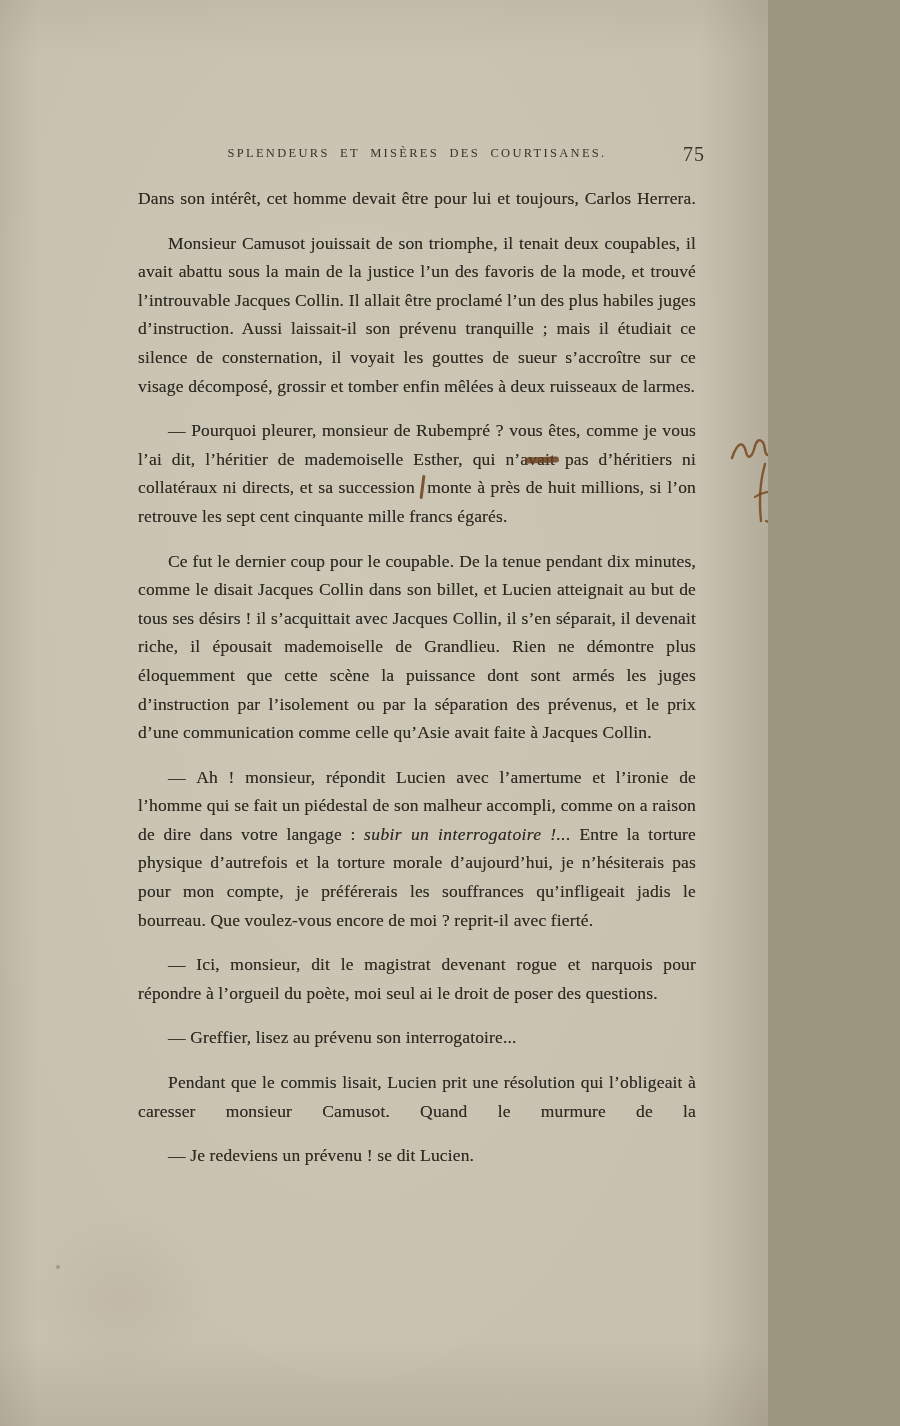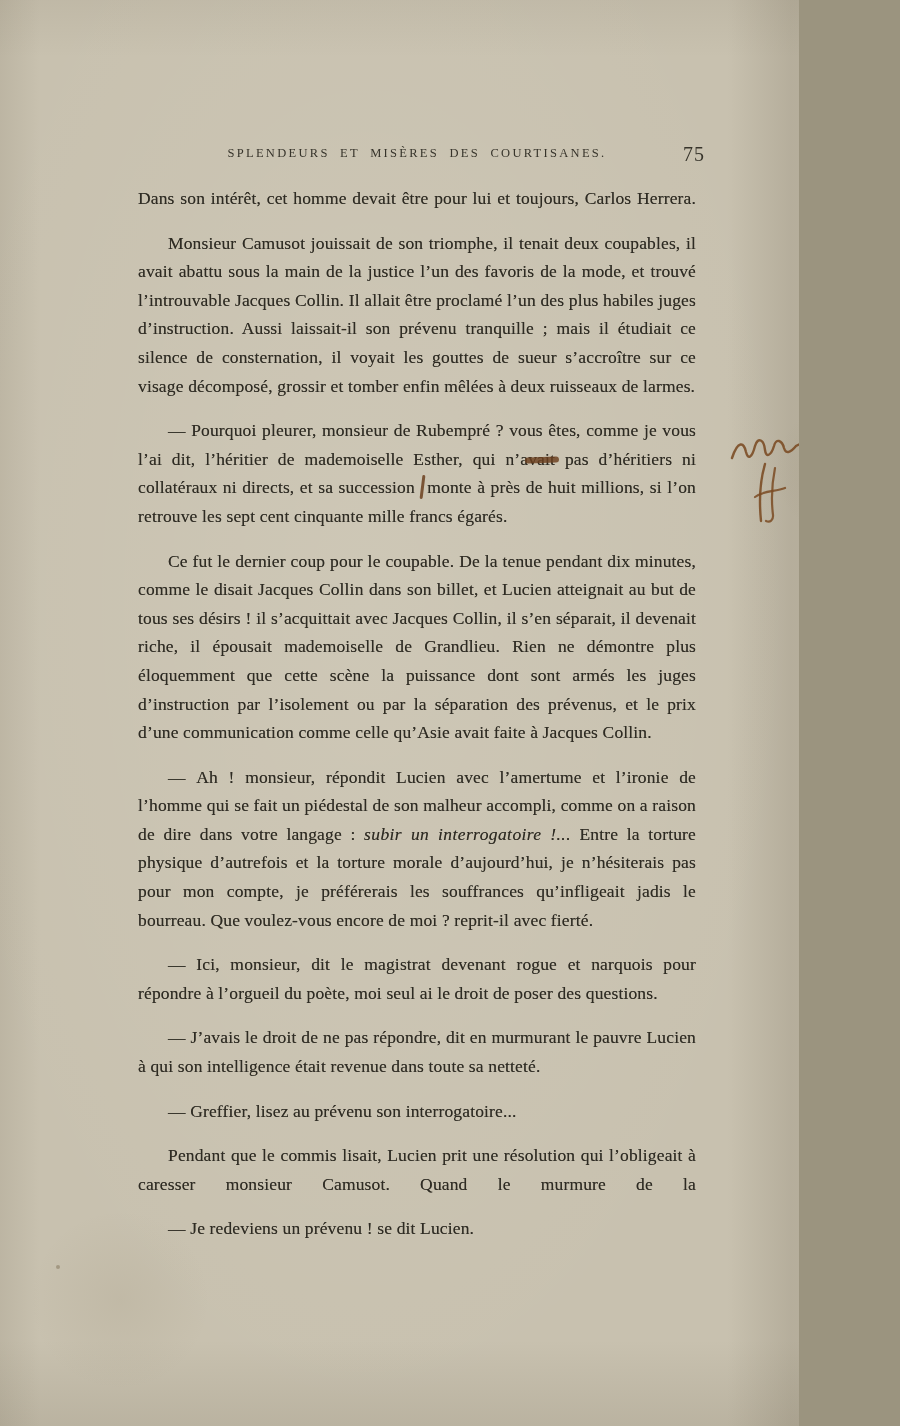--- a/index.html
+++ b/index.html
@@ -12,21 +12,20 @@
     position: relative;
     width: 768px; height: 1426px;
     overflow: hidden;
     background:
       radial-gradient(circle at 845px 470px, rgba(110,90,60,0.10), rgba(110,90,60,0) 70px),
       radial-gradient(circle at 120px 1300px, rgba(110,95,65,0.08), rgba(110,95,65,0) 90px),
       radial-gradient(ellipse at 46% 42%, rgba(255,253,244,0.10), rgba(255,253,244,0) 72%),
       linear-gradient(to right, rgba(85,75,55,0.10), rgba(85,75,55,0) 5%, rgba(85,75,55,0) 91%, rgba(85,75,55,0.16) 99%),
       linear-gradient(to bottom, rgba(85,75,55,0.07), rgba(85,75,55,0) 4%, rgba(85,75,55,0) 94%, rgba(85,75,55,0.12)),
       #c8c1af;
-    padding-left: 31px;
   }
   .page {
     position: absolute;
     left: 122px; top: 146px;
     width: 590px;
     color: #2e2b23;
   }
   .running-head {
     position: relative;
     height: 22px;
@@ -109,21 +108,20 @@
       <span class="pageno">75</span>
     </header>
 
     <main class="body-text">
       <p class="para noindent fill">Dans son intérêt, cet homme devait être pour lui et toujours, Carlos Herrera.</p>
       <p class="para">Monsieur Camusot jouissait de son triomphe, il tenait deux coupables, il avait abattu sous la main de la justice l’un des favoris de la mode, et trouvé l’introuvable Jacques Collin. Il allait être proclamé l’un des plus habiles juges d’instruction. Aussi laissait-il son prévenu tranquille&nbsp;; mais il étudiait ce silence de consternation, il voyait les gouttes de sueur s’accroître sur ce visage décomposé, grossir et tomber enfin mêlées à deux ruisseaux de larmes.</p>
       <p class="para"><span class="seg">—&nbsp;Pourquoi pleurer, monsieur de Rubempré&nbsp;? vous êtes, comme je vous l’ai dit, l’héritier de mademoiselle Esther, qui n’a</span><span class="ink-strike">vait</span><span class="seg"> pas d’héritiers ni collatéraux ni directs, et sa succession</span> <span class="caret-mark"></span><span class="seg">monte à près de huit millions, si l’on retrouve les sept cent cinquante mille francs égarés.</span></p>
       <p class="para">Ce fut le dernier coup pour le coupable. De la tenue pendant dix minutes, comme le disait Jacques Collin dans son billet, et Lucien atteignait au but de tous ses désirs&nbsp;! il s’acquittait avec Jacques Collin, il s’en séparait, il devenait riche, il épousait mademoiselle de Grandlieu. Rien ne démontre plus éloquemment que cette scène la puissance dont sont armés les juges d’instruction par l’isolement ou par la séparation des prévenus, et le prix d’une communication comme celle qu’Asie avait faite à Jacques Collin.</p>
       <p class="para"><span class="seg">—&nbsp;Ah&nbsp;! monsieur, répondit Lucien avec l’amertume et l’ironie de l’homme qui se fait un piédestal de son malheur accompli, comme on a raison de dire dans votre langage&nbsp;: </span><em class="italic">subir un interrogatoire&nbsp;!...</em><span class="seg"> Entre la torture physique d’autrefois et la torture morale d’aujourd’hui, je n’hésiterais pas pour mon compte, je préférerais les souffrances qu’infligeait jadis le bourreau. Que voulez-vous encore de moi&nbsp;? reprit-il avec fierté.</span></p>
       <p class="para">—&nbsp;Ici, monsieur, dit le magistrat devenant rogue et narquois pour répondre à l’orgueil du poète, moi seul ai le droit de poser des questions.</p>
-      <p class="para">—&nbsp;J’avais le droit de ne pas répondre, dit en murmurant le pauvre Lucien à qui son intelligence était revenue dans toute sa netteté.</p>
       <p class="para">—&nbsp;Greffier, lisez au prévenu son interrogatoire...</p>
       <p class="para fill">Pendant que le commis lisait, Lucien prit une résolution qui l’obligeait à caresser monsieur Camusot. Quand le murmure de la</p>
       <p class="para">—&nbsp;Je redeviens un prévenu&nbsp;! se dit Lucien.</p>
     </main>
 
   </div>
 
   <svg class="margin-mark mark1" width="80" height="38" viewBox="0 0 80 38" aria-hidden="true">
     <path d="M4,27 C10,9 16,11 18,21 C20,29 24,27 27,15 C30,5 36,9 37,19 C38,27 43,25 46,15 C48,7 54,9 56,17 C58,24 63,21 68,15 L76,11" fill="none" stroke="#7a4a22" stroke-width="2.4" stroke-linecap="round" opacity="0.88"></path>
   </svg>

